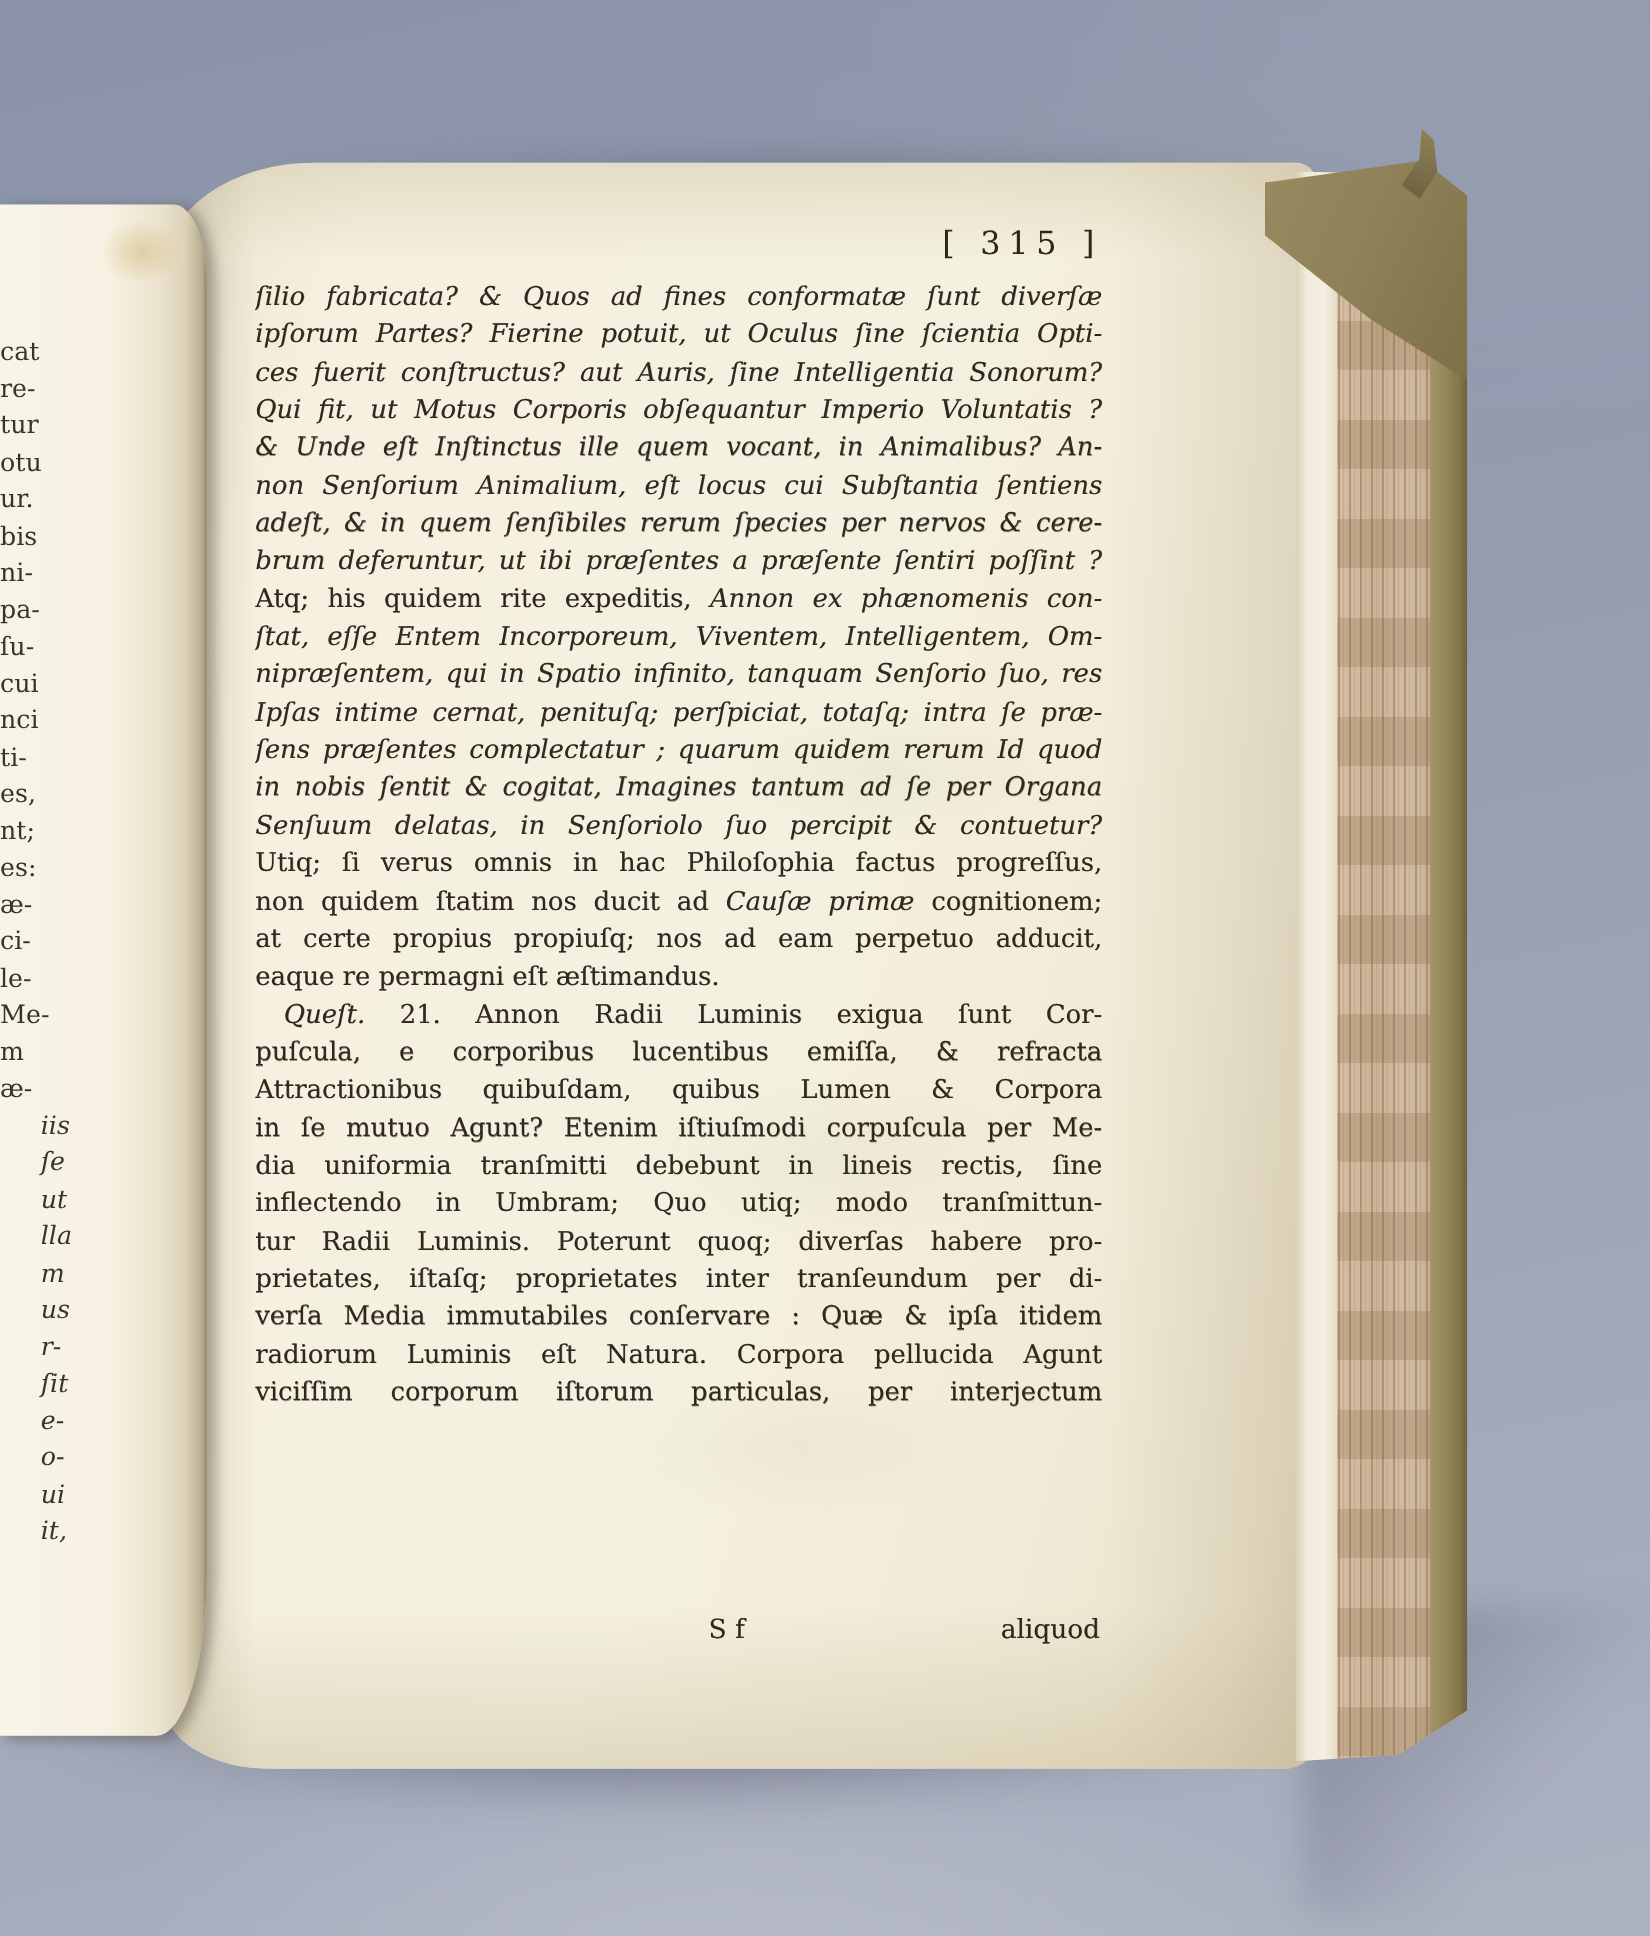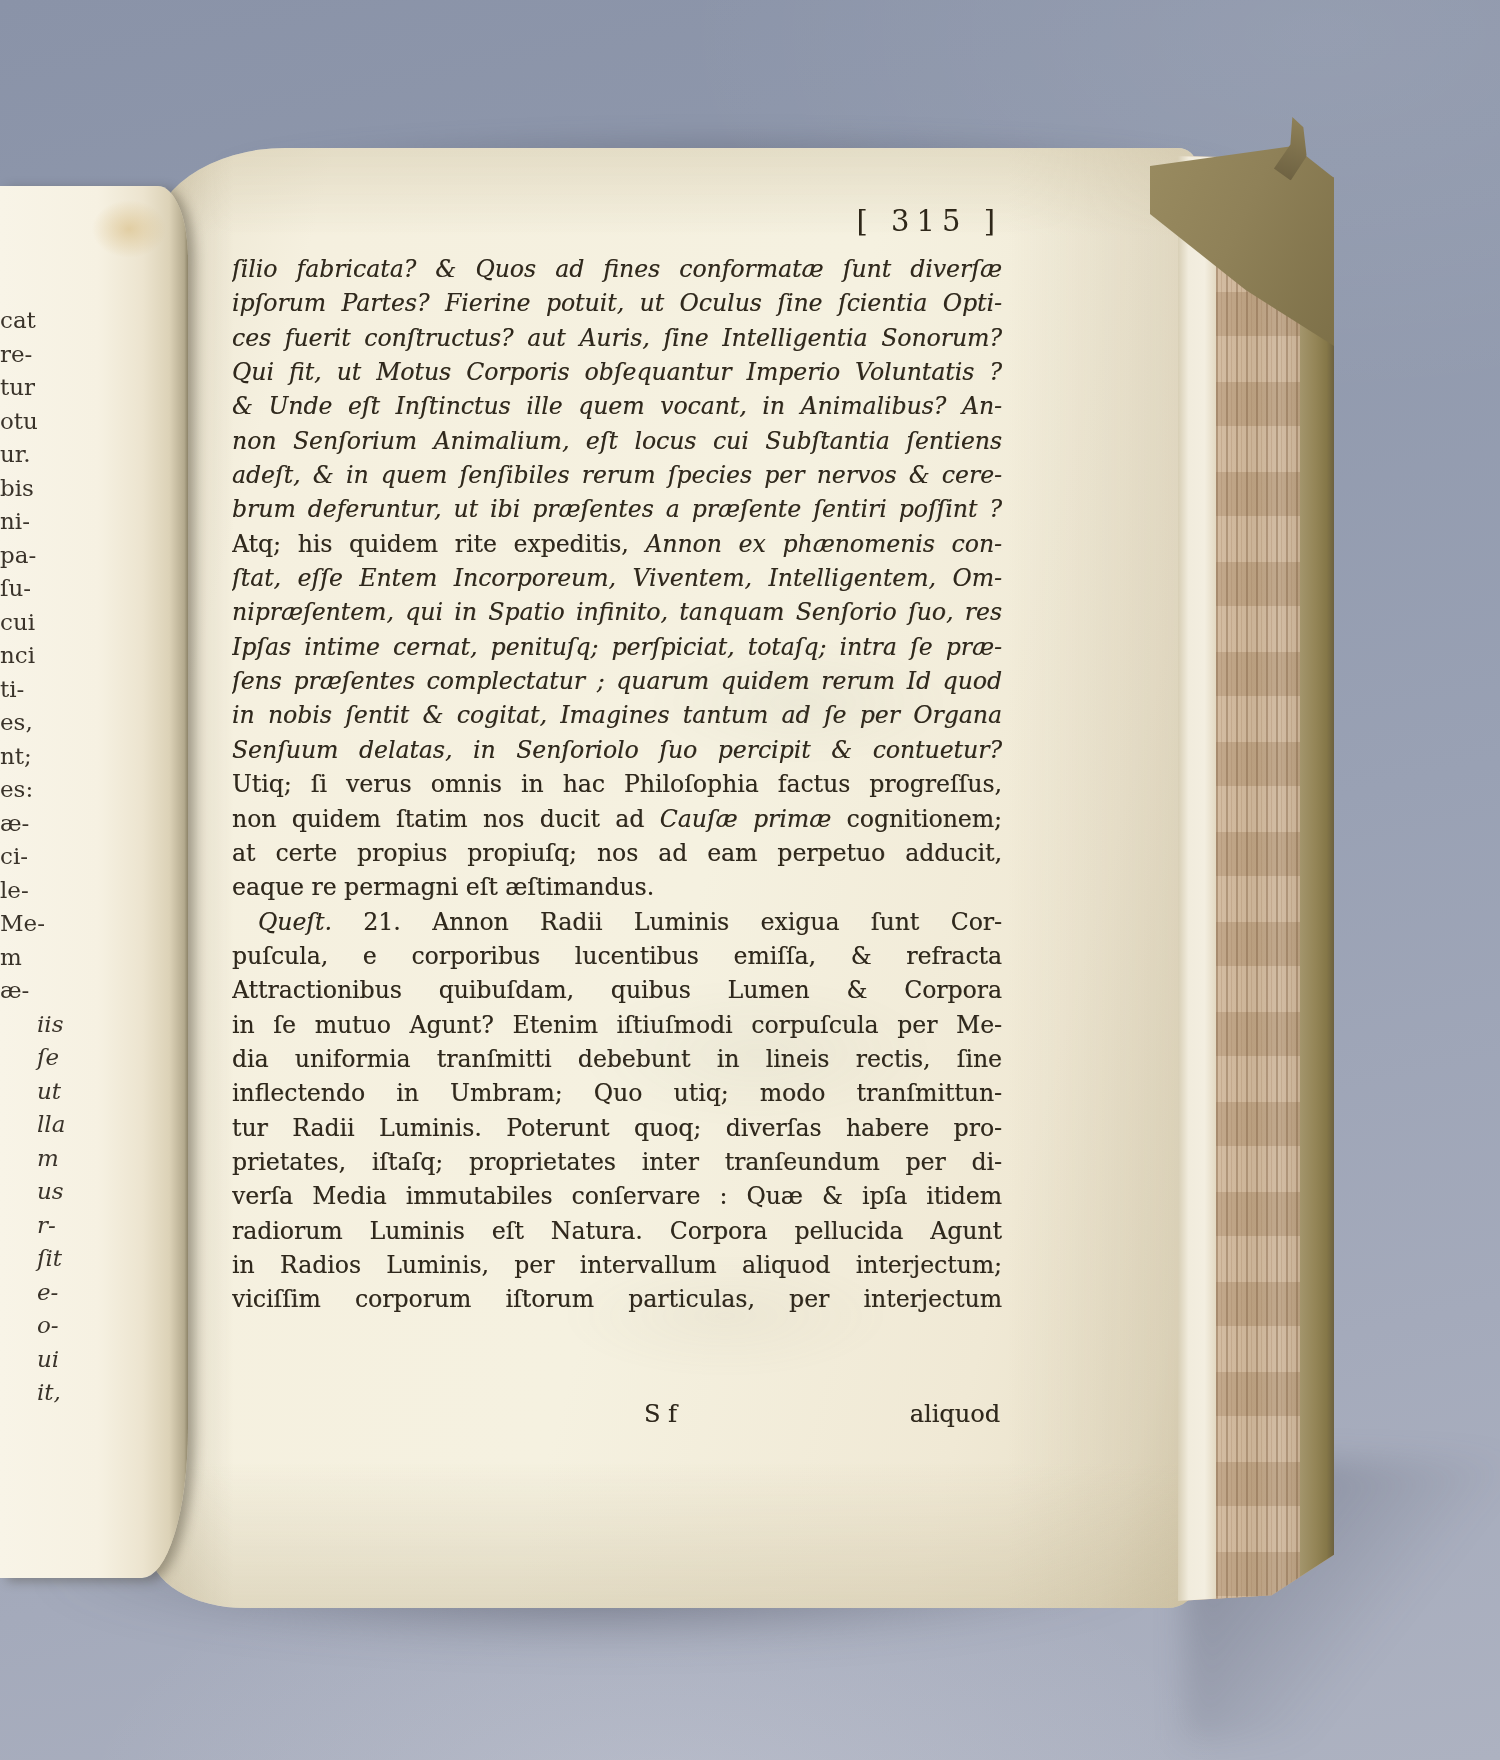--- a/index.html
+++ b/index.html
@@ -69,21 +69,21 @@
   .page-header{position:absolute;left:232px;top:204px;width:770px;text-align:right;text-indent:30px;
     font-size:29px;letter-spacing:7px;color:#2e2719;}
   .text-lines{position:absolute;left:232px;top:252px;width:770px;
     font-size:23.5px;line-height:34.35px;color:#2f281c;
     text-shadow:0.35px 0.2px 0.4px rgba(40,32,20,0.45);}
   .text-line{height:34.35px;overflow:hidden;text-align:justify;text-align-last:justify;}
   .text-line.no-just{text-align-last:left;}
   .text-line.indent{text-indent:26px;}
   .text-line .it{font-style:italic;}
   .text-line .ro{font-style:normal;}
-  .sig-row{position:absolute;left:232px;top:1400px;width:770px;height:36px;
+  .sig-row{position:absolute;left:232px;top:1467px;width:770px;height:36px;
     font-size:24px;color:#2f281c;text-shadow:0.35px 0.2px 0.4px rgba(40,32,20,0.45);}
   .signature{position:absolute;left:412px;top:0;}
   .catchword{position:absolute;right:2px;top:0;}
 </style>
 </head>
 <body>
 
 <div class="scene">
   <div class="bg-glow"></div>
   <div class="top-contact-shadow"></div>
@@ -166,20 +166,19 @@
       <div class="text-line indent"><span class="it">Queſt.</span><span class="ro"> 21. Annon Radii Luminis exigua ſunt Cor-</span></div>
       <div class="text-line"><span class="ro">puſcula, e corporibus lucentibus emiſſa, &amp; refracta</span></div>
       <div class="text-line"><span class="ro">Attractionibus quibuſdam, quibus Lumen &amp; Corpora</span></div>
       <div class="text-line"><span class="ro">in ſe mutuo Agunt? Etenim iſtiuſmodi corpuſcula per Me-</span></div>
       <div class="text-line"><span class="ro">dia uniformia tranſmitti debebunt in lineis rectis, ſine</span></div>
       <div class="text-line"><span class="ro">inflectendo in Umbram; Quo utiq; modo tranſmittun-</span></div>
       <div class="text-line"><span class="ro">tur Radii Luminis. Poterunt quoq; diverſas habere pro-</span></div>
       <div class="text-line"><span class="ro">prietates, iſtaſq; proprietates inter tranſeundum per di-</span></div>
       <div class="text-line"><span class="ro">verſa Media immutabiles conſervare : Quæ &amp; ipſa itidem</span></div>
       <div class="text-line"><span class="ro">radiorum Luminis eſt Natura. Corpora pellucida Agunt</span></div>
-      <div class="text-line"><span class="ro">in Radios Luminis, per intervallum aliquod interjectum;</span></div>
       <div class="text-line"><span class="ro">viciſſim corporum iſtorum particulas, per interjectum</span></div>
     </div>
   <div class="sig-row">
     <span class="signature">S f</span>
     <span class="catchword">aliquod</span>
   </div>
 </div>
 
 </body></html>

